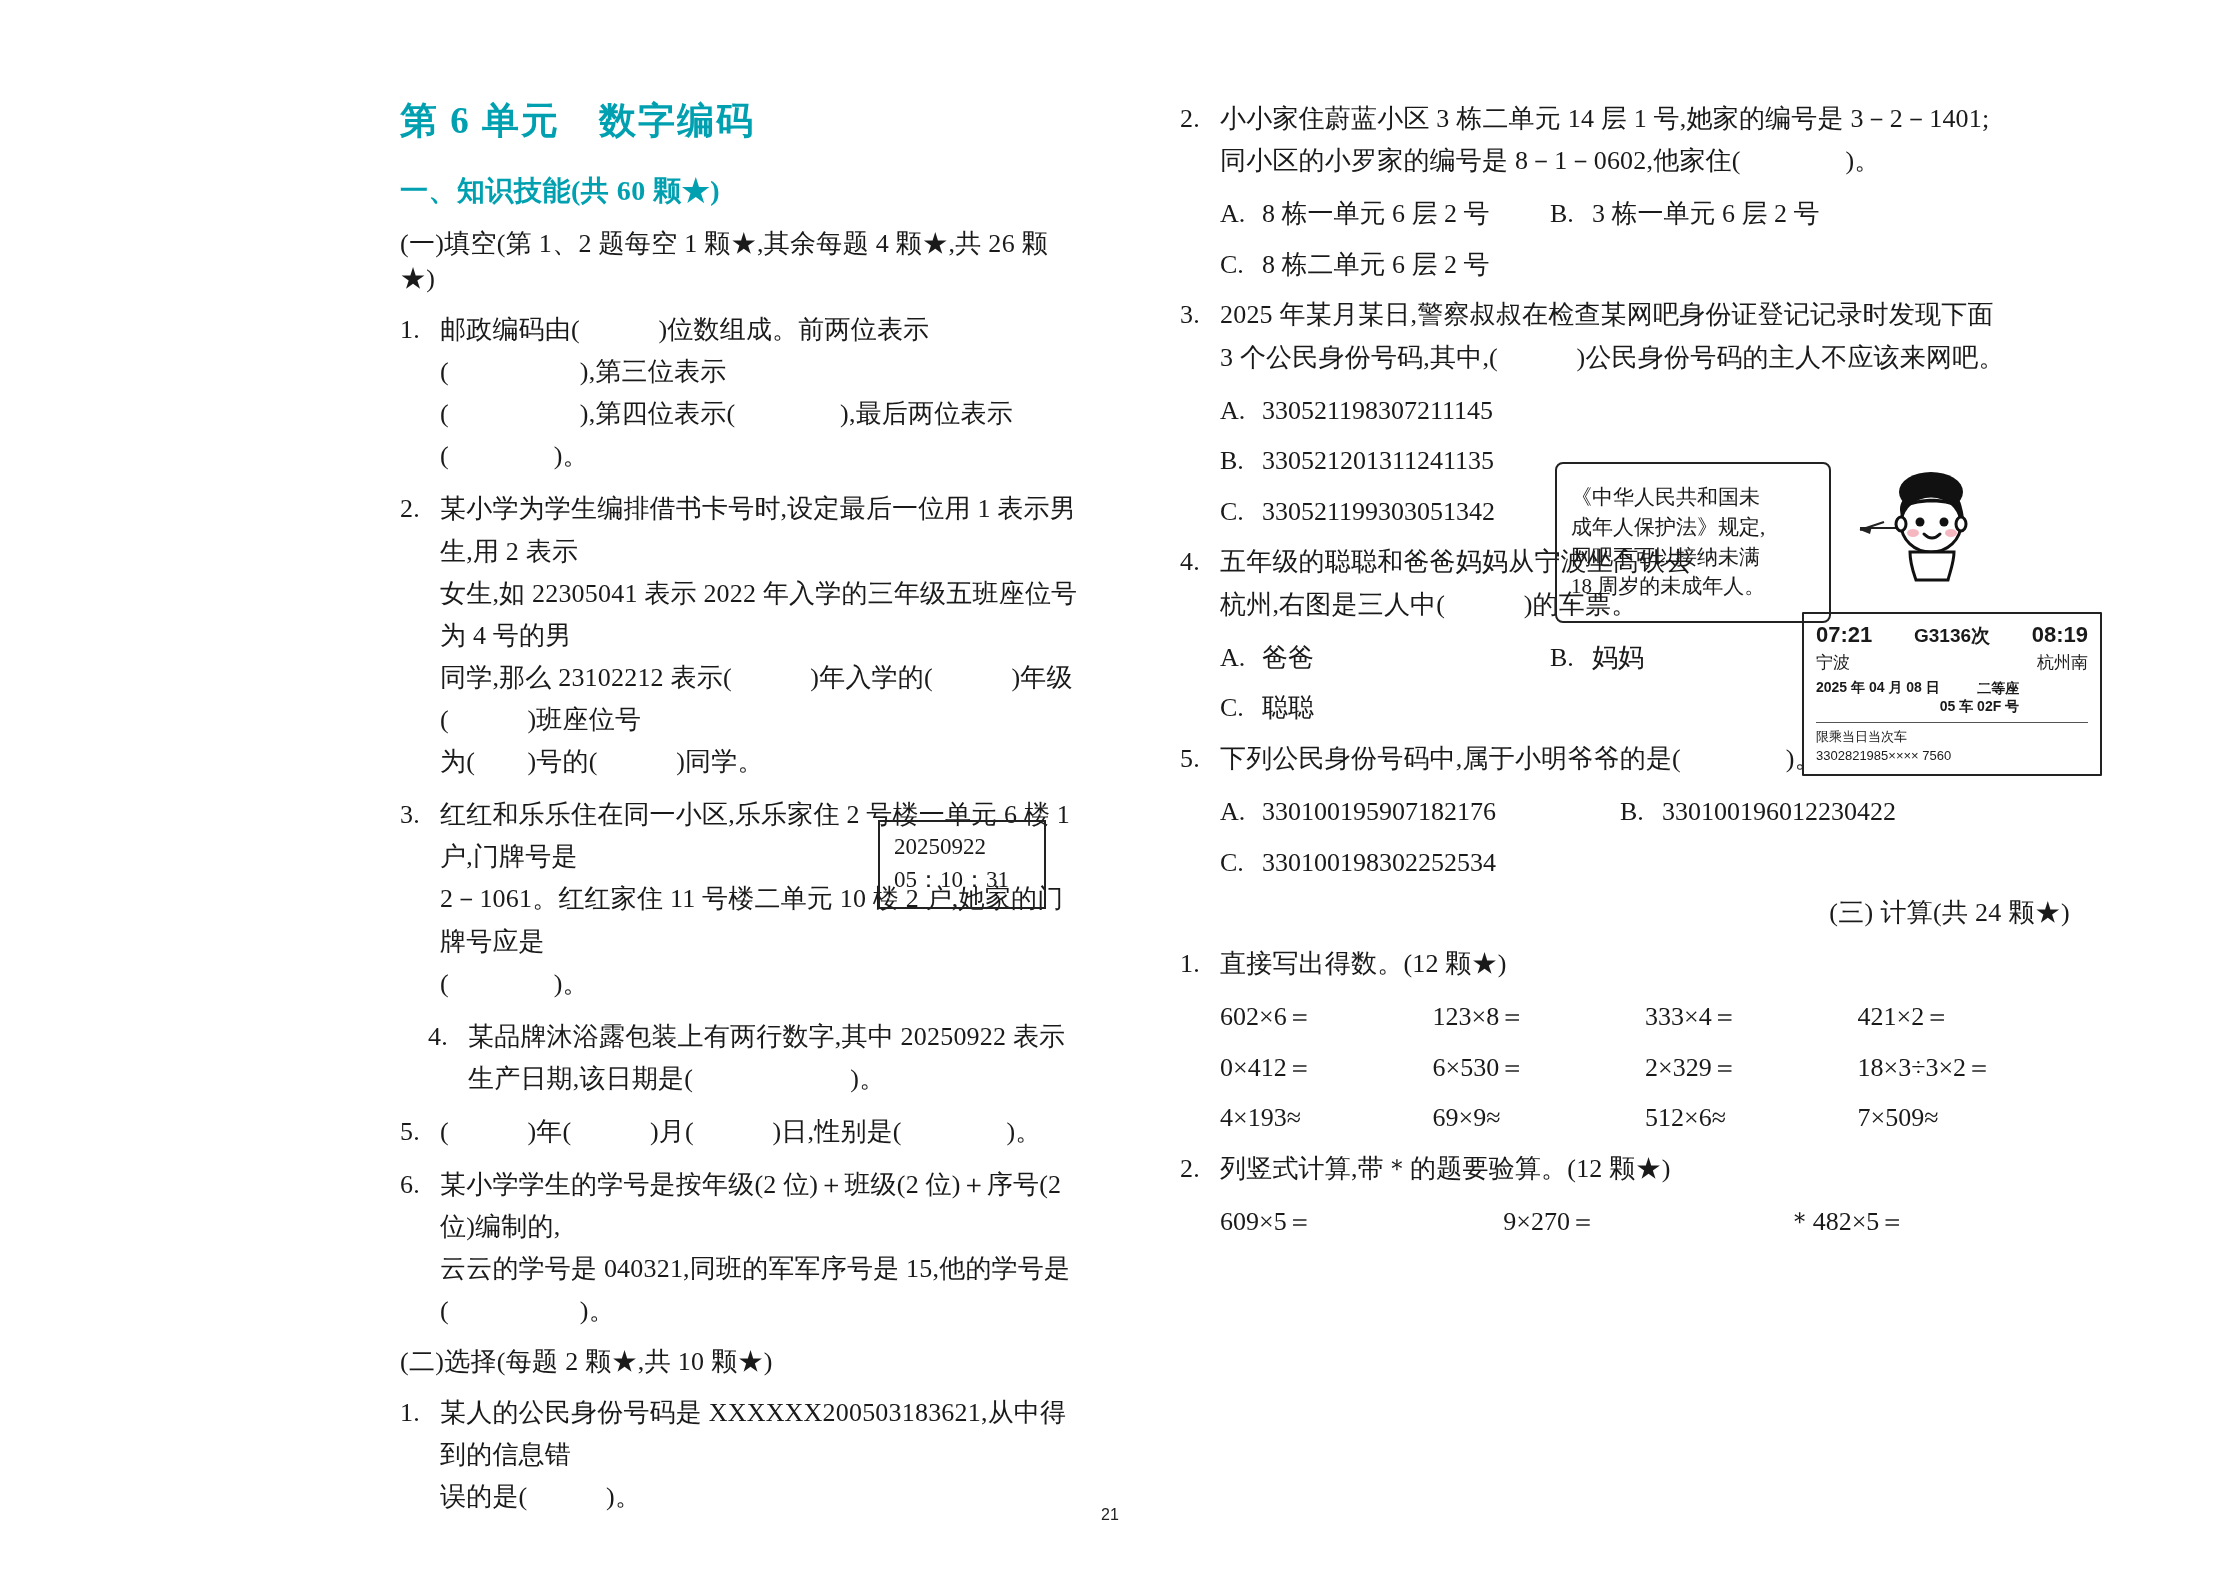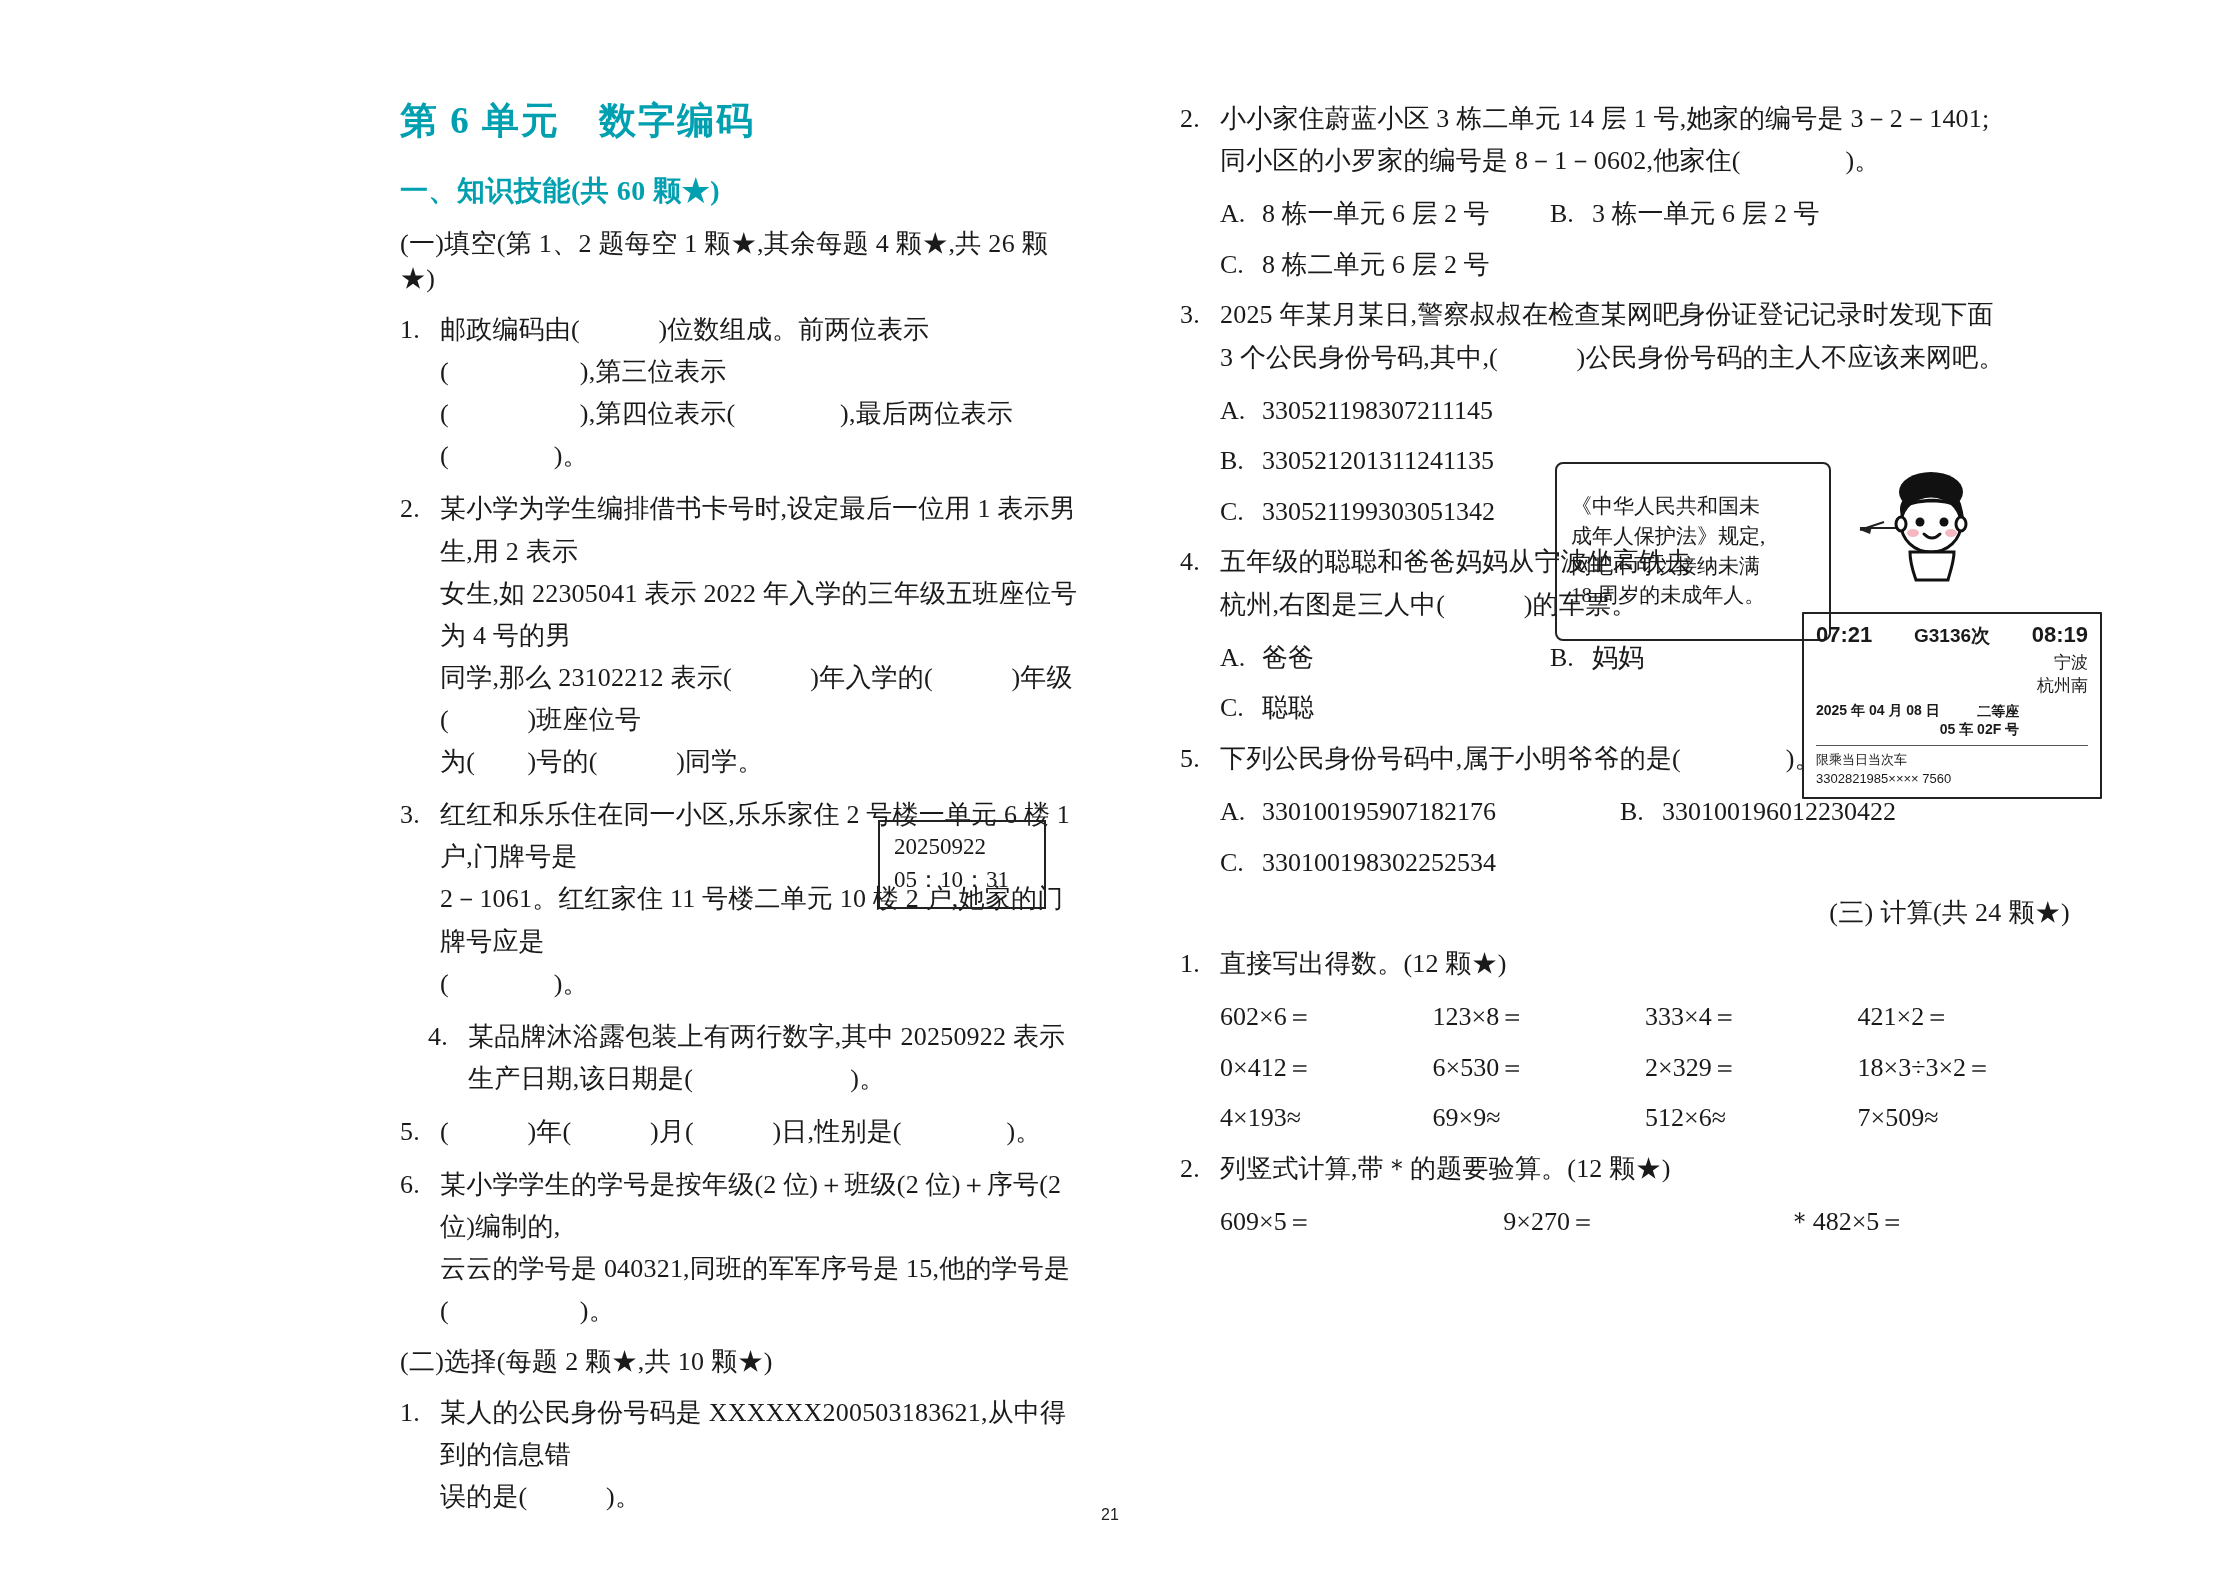--- a/index.html
+++ b/index.html
@@ -114,21 +114,21 @@
     padding: 8px 14px 10px 14px;
     font-family: "Liberation Serif", serif;
   }
   .law-box {
     position: absolute;
     border: 2px solid #222;
     border-radius: 8px;
     box-sizing: border-box;
     font-size: 21px;
     line-height: 1.42;
-    padding: 28px 14px;
+    padding: 19px 14px;
     width: 276px;
   }
   .law-box .line { white-space: nowrap; }
   .kid {
     position: absolute;
     width: 120px;
     height: 120px;
   }
   .ticket {
     position: absolute;
@@ -146,21 +146,20 @@
     font-size: 22px;
     font-weight: bold;
   }
   .ticket .row1 .mid { font-size: 19px; }
   .ticket .row2 {
     display: flex;
     justify-content: space-between;
     align-items: flex-end;
     font-size: 17px;
     margin-top: 2px;
-    flex-direction: column;
   }
   .ticket .row3 {
     display: flex;
     justify-content: flex-start;
     align-items: flex-start;
     font-size: 14px;
     margin-top: 5px;
     font-weight: bold;
   }
   .ticket .row3 .right { text-align: right; line-height: 1.3; }

